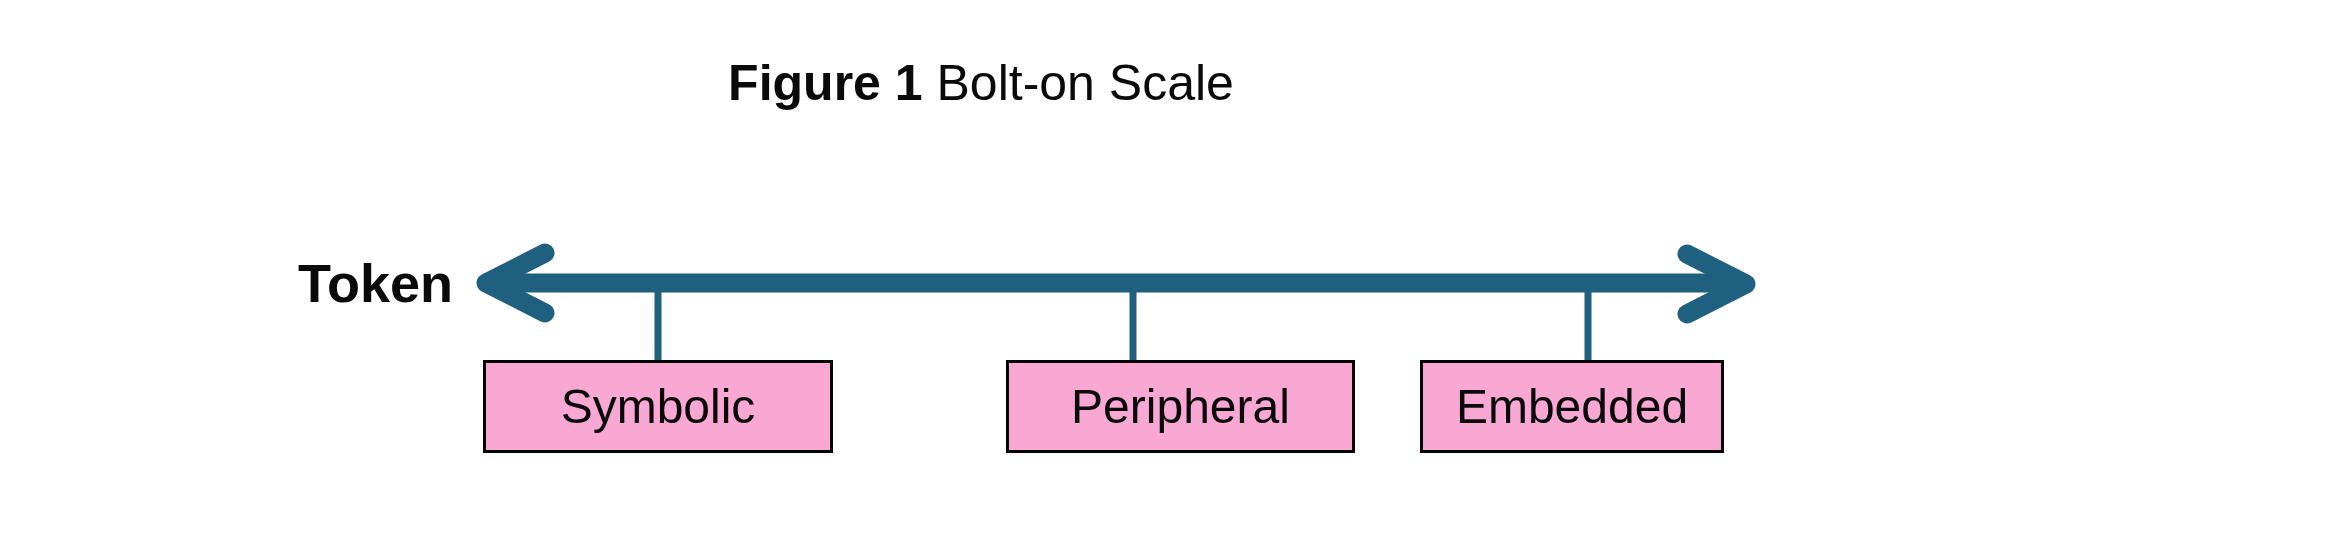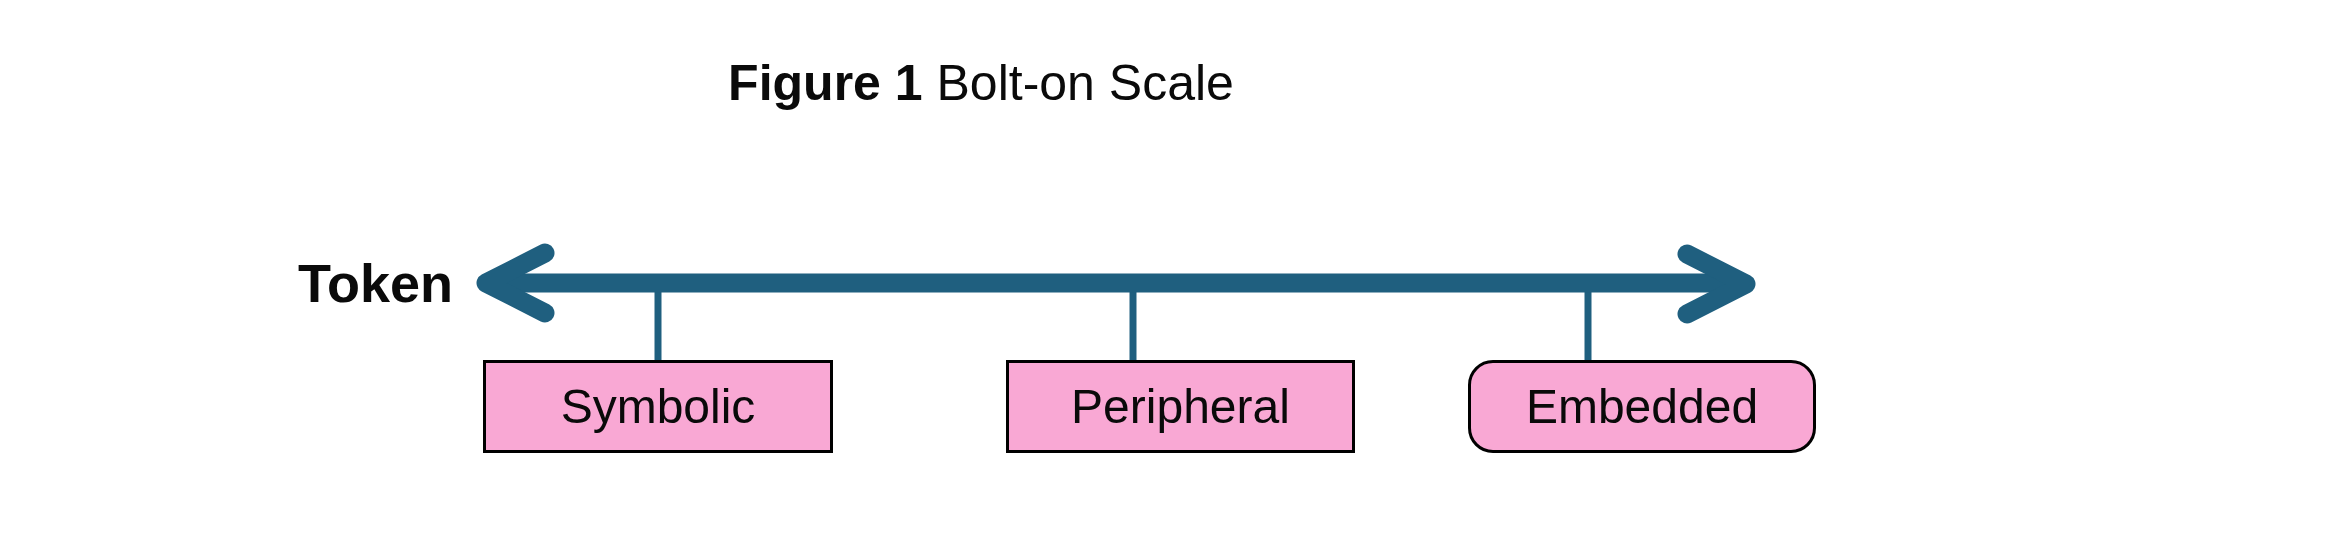--- a/index.html
+++ b/index.html
@@ -55,21 +55,21 @@
     border: 3px solid #000000;
     display: flex;
     align-items: center;
     justify-content: center;
     font-size: 48px;
     color: #0a0a0a;
     white-space: nowrap;
   }
   .scale-box.b0 { left: 483px;  width: 350px; }
   .scale-box.b1 { left: 958px;  width: 349px; margin-left: 48px; }
-  .scale-box.b2 { left: 1468px; width: 348px; border-radius: 25px; }
+  .scale-box.b2 { left: 1420px; width: 304px; }
 </style>
 </head>
 <body>
 
 <div class="canvas">
 
   <div class="caption">
     <span class="bold">Figure 1</span>
     <span>Bolt-on Scale</span>
   </div>

